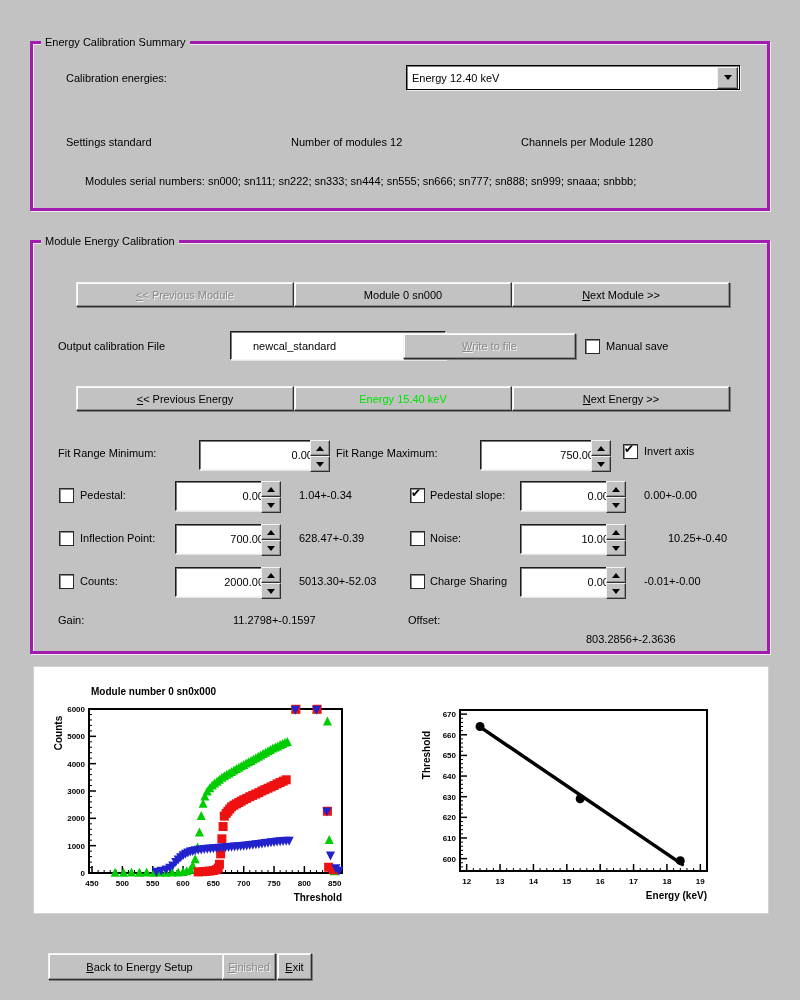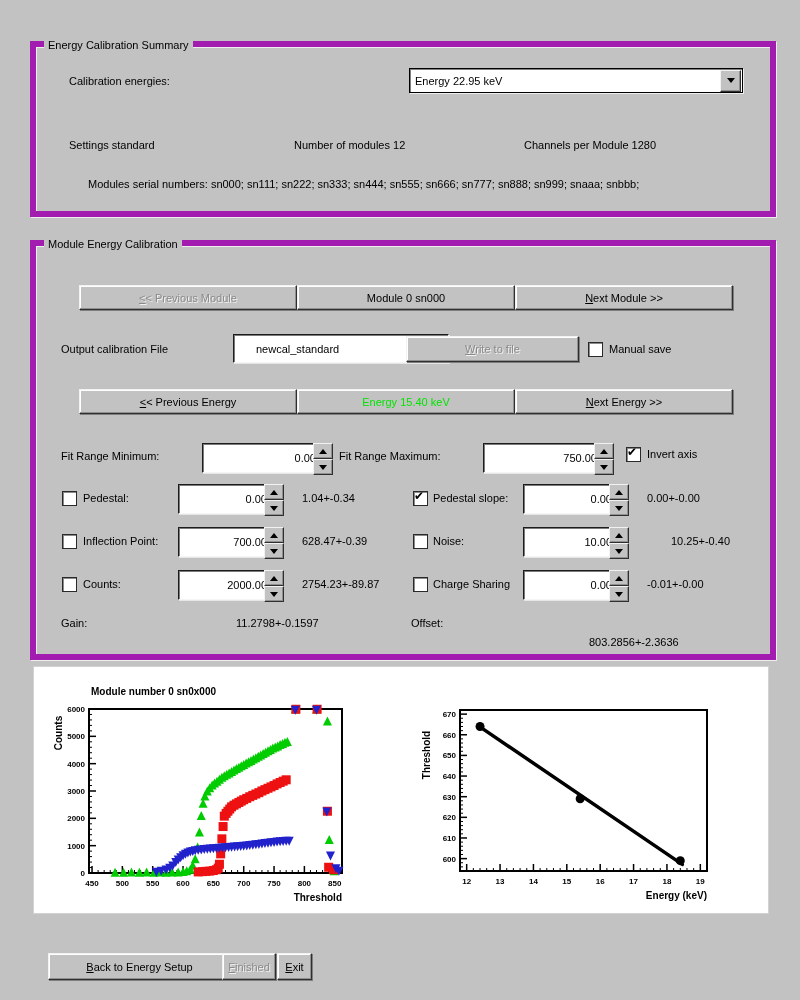--- a/index.html
+++ b/index.html
@@ -1,21 +1,21 @@
 <!DOCTYPE html>
 <html><head>
 <meta charset="utf-8">
 <style>
   html,body{margin:0;padding:0;}
   body{width:800px;height:1000px;position:relative;background:#c2c2c2;
        font-family:"Liberation Sans",sans-serif;font-size:11px;color:#000;overflow:hidden;}
   .lbl{position:absolute;white-space:nowrap;}
 
   
-  .groupbox{position:absolute;border:6px solid #a21caf;
+  .groupbox{position:absolute;border:3px solid #a21caf;
             box-shadow:1px 1px 0 #ededed, inset 1px 1px 0 #ededed;}
   .gb-title{position:absolute;top:-8px;left:8px;background:#c2c2c2;padding:0 4px;white-space:nowrap;}
 
   
   .btn{position:absolute;display:flex;align-items:center;justify-content:center;
        background:#c2c2c2;border:1px solid;border-color:#f2f2f2 #2f2f2f #2f2f2f #f2f2f2;
        box-shadow:inset -1px -1px 0 #909090, inset 1px 1px 0 #ffffff, 1px 1px 0 #7e7e7e;
        cursor:default;white-space:nowrap;}
   .btn span{display:inline-block;}
   .btn.disabled span{color:#8a8a8a;text-shadow:1px 1px 0 #f2f2f2;}
@@ -59,21 +59,21 @@
 </style>
 </head>
 <body>
 
 <div class="groupbox" style="left:30px;top:41px;width:734px;height:164px;">
   <span class="gb-title">Energy Calibration Summary</span>
 
   <span class="lbl" style="left:33px;top:28px;">Calibration energies:</span>
 
   <div class="combo" style="left:373px;top:21px;width:332px;height:23px;">
-    <span class="combo-text">Energy 22.95 keV</span>
+    <span class="combo-text">Energy 12.40 keV</span>
     <span class="combo-btn">
         <i class="tri-down"></i>
       </span>
   </div>
 
   <span class="lbl" style="left:33px;top:92px;">Settings standard</span>
   <span class="lbl" style="left:258px;top:92px;">Number of modules 12</span>
   <span class="lbl" style="left:488px;top:92px;">Channels per Module 1280</span>
 
   <span class="lbl" style="left:33px;top:131px;margin-left:19px;">Modules serial numbers: sn000; sn111; sn222; sn333; sn444; sn555; sn666; sn777; sn888; sn999; snaaa; snbbb;</span>
@@ -221,21 +221,21 @@
     <span>2000.00</span>
   </div>
   <div class="spin-arrows" style="left:228px;top:324px;">
     <div class="spin-btn">
         <i class="tri-up"></i>
       </div>
     <div class="spin-btn">
         <i class="tri-down"></i>
       </div>
   </div>
-  <span class="lbl" style="left:266px;top:332px;">2754.23+-89.87</span>
+  <span class="lbl" style="left:266px;top:332px;">5013.30+-52.03</span>
 
   <div class="checkbox" style="left:377px;top:331px;">
     
   </div>
   <span class="lbl" style="left:397px;top:332px;">Charge Sharing</span>
   <div class="spin-field sunken" style="left:487px;top:324px;width:83px;height:28px;">
     <span>0.00</span>
   </div>
   <div class="spin-arrows" style="left:573px;top:324px;">
     <div class="spin-btn">

